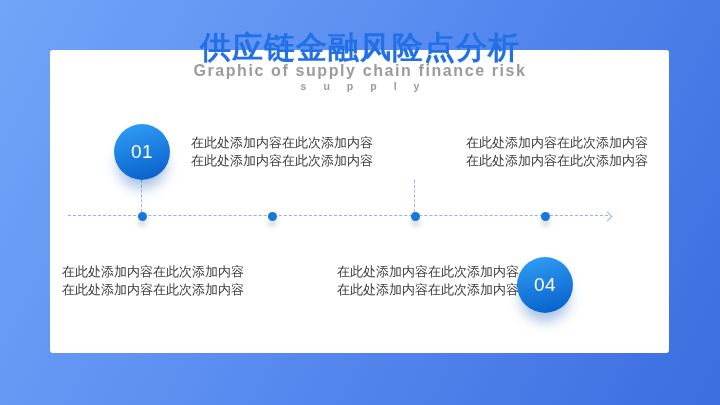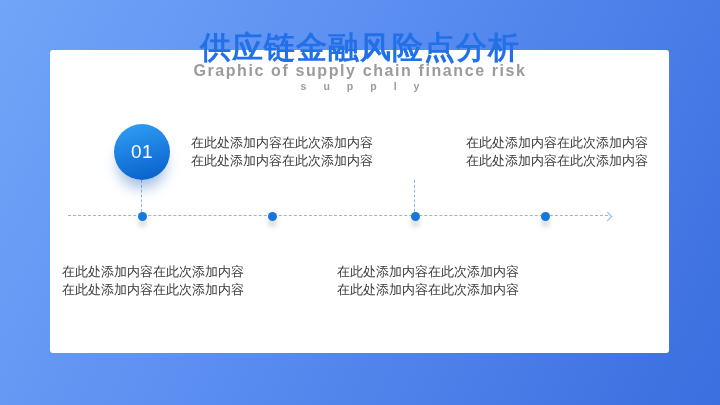--- a/index.html
+++ b/index.html
@@ -95,20 +95,23 @@
   <div class="connector k2"></div>
 
   <div class="dot d1"></div>
   <div class="dot d2"></div>
   <div class="dot d3"></div>
   <div class="dot d4"></div>
 
   <div class="circle dark c1">
     <span>01</span>
   </div>
+  <div class="circle dark c4">
+    <span>04</span>
+  </div>
 
   <div class="tb t1">
     <div>在此处添加内容在此次添加内容</div>
     <div>在此处添加内容在此次添加内容</div>
   </div>
   <div class="tb t2">
     <div>在此处添加内容在此次添加内容</div>
     <div>在此处添加内容在此次添加内容</div>
   </div>
   <div class="tb t3">

